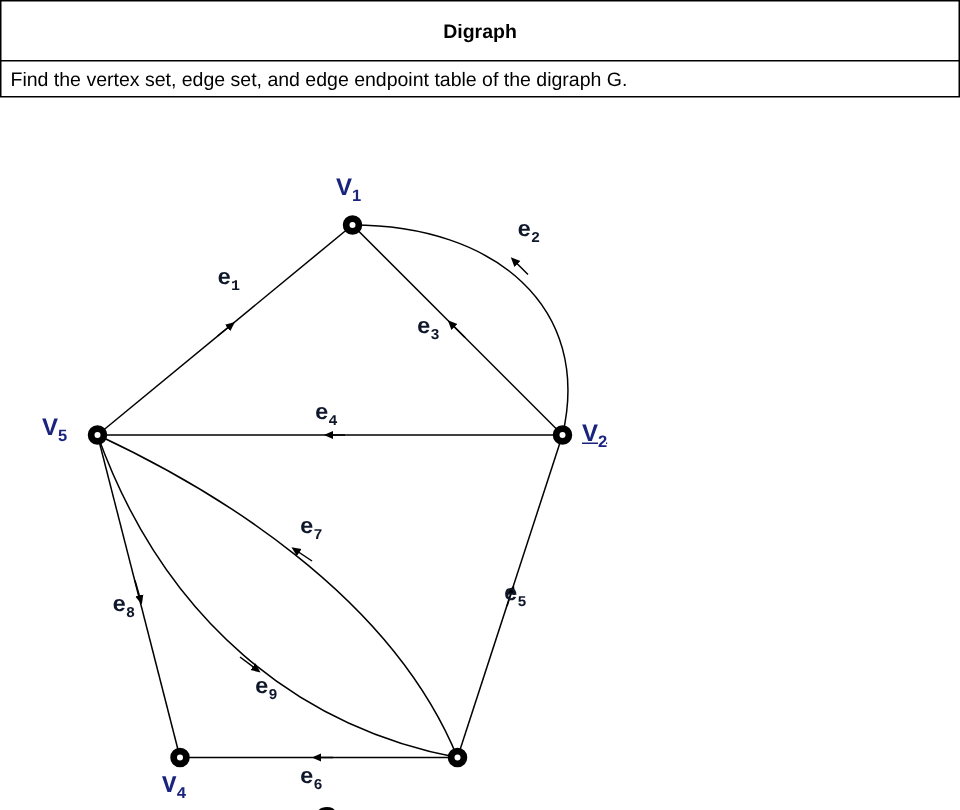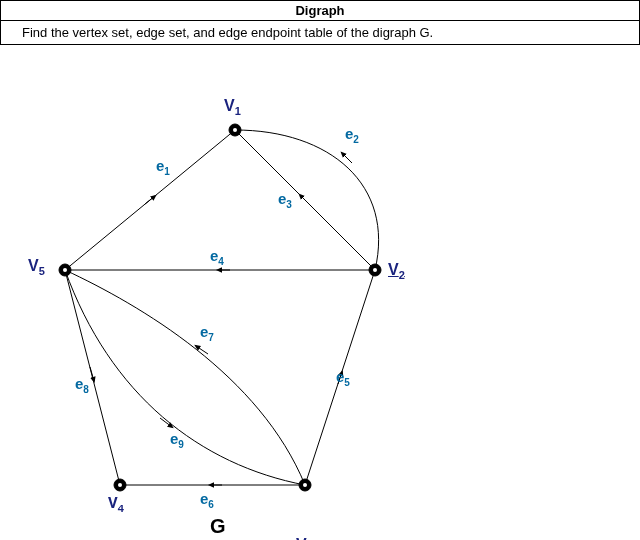--- a/index.html
+++ b/index.html
@@ -11,50 +11,50 @@
     background: #ffffff;
     color: #000;
     overflow: hidden;
   }
   .title-bar {
     border: 1px solid #000;
     border-bottom: none;
     text-align: center;
     font-weight: bold;
     font-size: 13px;
-    padding: 2px 0;
+    padding: 12px 0;
     background: #fff;
   }
   .prompt-bar {
     border: 1px solid #000;
     font-size: 13px;
-    padding: 4px 21px;
+    padding: 4px 6px;
     background: #fff;
   }
   .canvas-wrap {
     position: relative;
     width: 523px;
     height: 490px;
   }
   svg { display: block; }
   .vlabel {
     position: absolute;
     font-family: Verdana, Arial, sans-serif;
     font-weight: bold;
     font-size: 16px;
     color: #1a237e;
     white-space: nowrap;
   }
   .vlabel sub { font-size: 11px; vertical-align: sub; }
   .elabel {
     position: absolute;
-    font-family: Liberation Sans, sans-serif;
+    font-family: Liberation Mono, monospace;
     font-weight: bold;
     font-size: 15px;
-    color: #0369a1;
+    color: #0f172a;
     white-space: nowrap;
   }
   .elabel sub { font-size: 10px; vertical-align: sub; }
   .glabel {
     position: absolute;
     font-family: Verdana, Arial, sans-serif;
     font-weight: bold;
     font-size: 20px;
     color: #000;
   }
@@ -125,21 +125,21 @@
   <div class="vlabel" style="left:296px; top:450px;margin-top:41px;">
     <span>V</span><sub>3</sub>
   </div>
   <div class="vlabel" style="left:108px; top:450px;font-family:Liberation Mono, monospace;">
     <span>V</span><sub>4</sub>
   </div>
   <div class="vlabel" style="left:28px; top:212px;">
     <span>V</span><sub>5</sub>
   </div>
 
-  <div class="elabel" style="left:156px; top:112px;">
+  <div class="elabel" style="left:145px; top:112px;">
     <span>e</span><sub>1</sub>
   </div>
   <div class="elabel" style="left:345px; top:80px;">
     <span>e</span><sub>2</sub>
   </div>
   <div class="elabel" style="left:278px; top:145px;">
     <span>e</span><sub>3</sub>
   </div>
   <div class="elabel" style="left:210px; top:202px;">
     <span>e</span><sub>4</sub>

